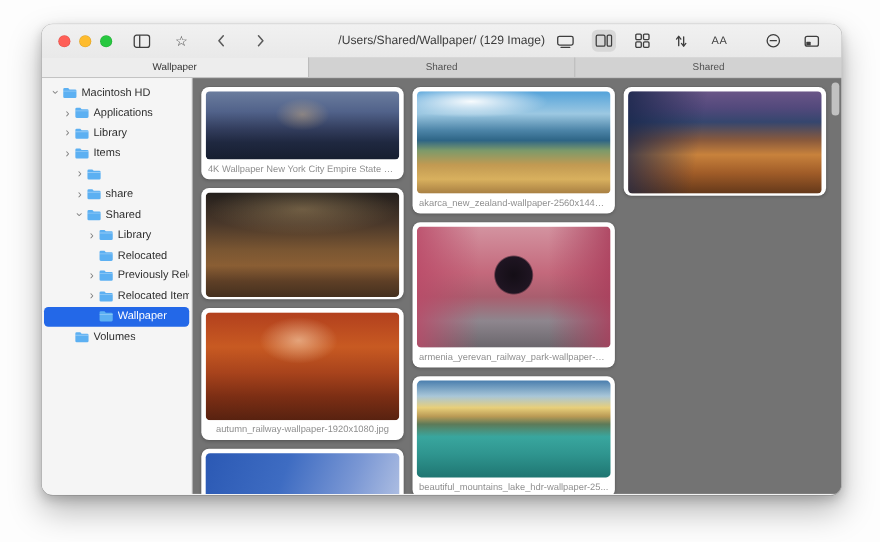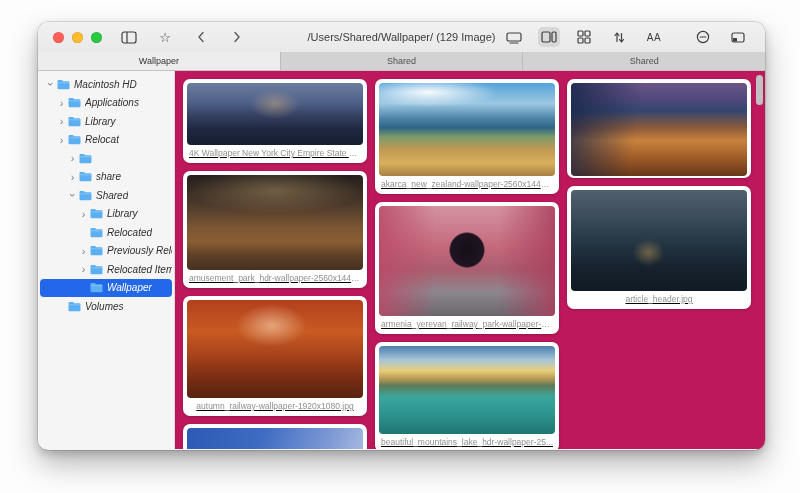--- a/index.html
+++ b/index.html
@@ -44,26 +44,26 @@
   .main { display:flex; height:378px; }
   .sidebar { width:137px; background:#f5f5f5; border-right:1px solid #dcdcdc;
     padding-top:4px; overflow:hidden; flex:none; }
   .srow { display:flex; align-items:center; height:18.5px; margin:0 2px;
     border-radius:4px; white-space:nowrap; overflow:hidden; }
   .srow .chev { width:9px; flex:none; font-size:11px; line-height:10px; color:#7e7e7e;
     display:flex; align-items:center; justify-content:center; }
   .srow .chev.exp { transform:rotate(90deg); }
   .srow .chev.none { visibility:hidden; }
   .srow .ficon { flex:none; margin:0 4px 0 2px; display:flex; }
-  .srow .slabel { font-size:10px; color:#2e2e2e; overflow:hidden;font-style:italic; }
+  .srow .slabel { font-size:10px; color:#2e2e2e; overflow:hidden; }
   .srow.selected { background:var(--accent); }
   .srow.selected .slabel { color:#fff; }
   .srow.selected .chev { color:#e8f0ff; }
 
-  .content { position:relative; flex:1; background:#be185d; overflow:hidden;text-decoration:underline; }
+  .content { position:relative; flex:1; background:#737373; overflow:hidden; }
   .grid { display:flex; gap:8px; padding:8px 14px 0 8px; align-items:flex-start; }
   .col { flex:1; display:flex; flex-direction:column; gap:8px; min-width:0; }
   .card { background:#fff; border-radius:7px; padding:4px 4px 2px;
     box-shadow:0 0 0 .5px rgba(0,0,0,.07), 0 1px 3px rgba(0,0,0,.18); }
   .thumb { width:100%; border-radius:4px; }
   .cap { margin-top:3px; padding:0 2px 2px; text-align:center; font-size:8.5px;
     line-height:11px; color:#8f8f8f; white-space:nowrap; overflow:hidden; text-overflow:ellipsis; }
 
   .vscroll { position:absolute; top:4px; right:2px; width:7px; height:30px;
     border-radius:4px; background:#c1c1c1; }
@@ -222,21 +222,21 @@
             <span class="slabel">Library</span>
           </div>
           <div class="srow" style="padding-left: 17px;">
             <span class="chev">›</span>
             <span class="ficon">
               <svg width="13" height="11" viewBox="0 0 13 11">
                 <path d="M0.5 2.2 Q0.5 1 1.7 1 H5 L6.2 2.3 H11.3 Q12.5 2.3 12.5 3.5 V9 Q12.5 10.2 11.3 10.2 H1.7 Q0.5 10.2 0.5 9 Z" fill="var(--folder)"></path>
                 <path d="M0.5 3.4 H12.5 V4.2 H0.5 Z" fill="rgba(255,255,255,0.35)"></path>
               </svg>
             </span>
-            <span class="slabel">Relocat</span>
+            <span class="slabel">Items</span>
           </div>
           <div class="srow" style="padding-left: 28px;">
             <span class="chev">›</span>
             <span class="ficon">
               <svg width="13" height="11" viewBox="0 0 13 11">
                 <path d="M0.5 2.2 Q0.5 1 1.7 1 H5 L6.2 2.3 H11.3 Q12.5 2.3 12.5 3.5 V9 Q12.5 10.2 11.3 10.2 H1.7 Q0.5 10.2 0.5 9 Z" fill="var(--folder)"></path>
                 <path d="M0.5 3.4 H12.5 V4.2 H0.5 Z" fill="rgba(255,255,255,0.35)"></path>
               </svg>
             </span>
             <span class="slabel"></span>
@@ -324,21 +324,20 @@
         </div>
       <div class="content">
         <div class="grid">
             <div class="col">
               <div class="card">
                 <div class="thumb art-nyc-dusk" style="height: 62px;"></div>
                 <div class="cap">4K Wallpaper  New York City Empire State B...</div>
               </div>
               <div class="card">
                 <div class="thumb art-amusement-park" style="height: 95px;"></div>
-                <div class="cap">amusement_park_hdr-wallpaper-2560x1440...</div>
               </div>
               <div class="card">
                 <div class="thumb art-autumn-railway" style="height: 98px;"></div>
                 <div class="cap">autumn_railway-wallpaper-1920x1080.jpg</div>
               </div>
               <div class="card">
                 <div class="thumb art-blue-sky" style="height: 80px;"></div>
               </div>
             </div>
             <div class="col">
@@ -351,24 +350,20 @@
                 <div class="cap">armenia_yerevan_railway_park-wallpaper-25...</div>
               </div>
               <div class="card">
                 <div class="thumb art-mountains-lake" style="height: 88px;"></div>
                 <div class="cap">beautiful_mountains_lake_hdr-wallpaper-25...</div>
               </div>
             </div>
             <div class="col">
               <div class="card">
                 <div class="thumb art-alicante-night" style="height: 93px;"></div>
-              </div>
-              <div class="card">
-                <div class="thumb art-article-nyc" style="height: 101px;"></div>
-                <div class="cap">article_header.jpg</div>
               </div>
             </div>
           </div>
         <div class="vscroll"></div>
       </div>
     </div>
 
   </div>
 </div>
 

